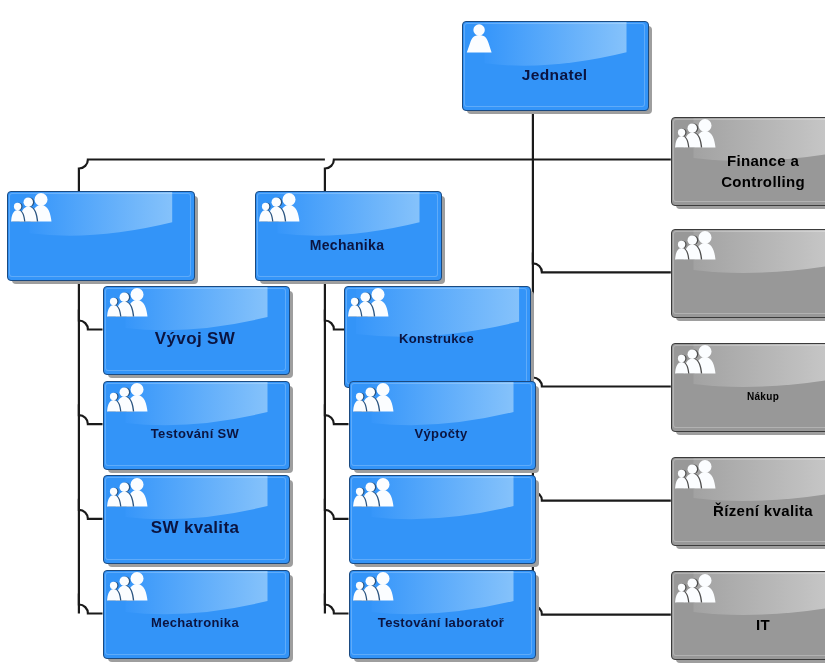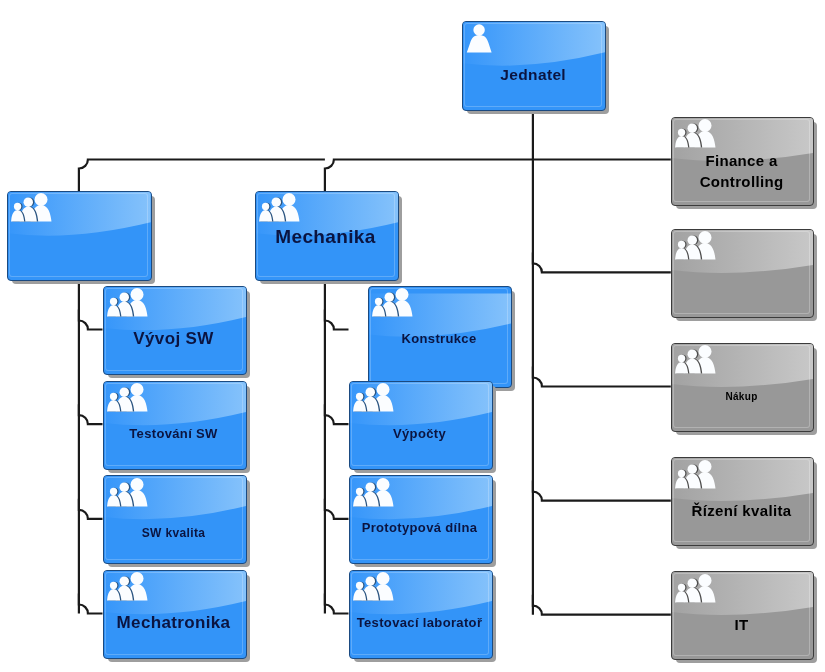--- a/index.html
+++ b/index.html
@@ -1,19 +1,19 @@
 <!DOCTYPE html>
 <html><head>
 <meta charset="utf-8">
 <style>
   html,body{margin:0;padding:0;background:#ffffff;}
   body{width:825px;height:672px;font-family:"Liberation Sans",sans-serif;overflow:hidden;}
   #stage{position:relative;width:825px;height:672px;background:#ffffff;}
   #connlayer{position:absolute;left:0;top:0;width:825px;height:672px;}
-  .node{position:absolute;}
+  .node{position:absolute;padding-left:43px;}
   .node .shadow{position:absolute;left:5px;top:5px;width:100%;height:100%;border-radius:4px;background:#a0a0a0;}
   .node .surface{position:absolute;left:0;top:0;width:100%;height:100%;border-radius:4px;overflow:hidden;}
   .node .gloss{position:absolute;left:0;top:0;width:100%;height:100%;}
   .node .label{position:absolute;left:2px;right:2px;text-align:center;font-weight:bold;line-height:1.45;white-space:pre-line;letter-spacing:0.35px;transform:translateY(-50%);}
   .node .icon{position:absolute;}
   .node .rim{position:absolute;left:2px;top:2px;right:2px;bottom:2px;border-radius:3px;pointer-events:none;}
   .node.blue .rim{box-shadow:inset 0 0 0 1px rgba(255,255,255,0.22);}
   .node.gray .rim{box-shadow:inset 0 0 0 1px rgba(255,255,255,0.26);}
   .node.blue .surface{border:1.1px solid #1b4a80;}
   .node.gray .surface{border:1.1px solid #3b3b3b;}
@@ -126,21 +126,21 @@
           </g>
           <g fill="#2a5480" transform="translate(1.2,0)">
             <circle cx="6.2" cy="16.6" r="3.5"></circle>
             <path d="M6.2 20 c-3.3000000000000003 0 -5.4 3.74 -6 9.24 L-0.040000000000000036 31 h12.48 l-0.24 -1.76 c-0.6000000000000001 -5.5 -2.7 -9.24 -6 -9.24 z"></path>
           </g>
           <g fill="#fbfdff">
             <circle cx="6.2" cy="16.6" r="3.5"></circle>
             <path d="M6.2 20 c-3.3000000000000003 0 -5.4 3.74 -6 9.24 L-0.040000000000000036 31 h12.48 l-0.24 -1.76 c-0.6000000000000001 -5.5 -2.7 -9.24 -6 -9.24 z"></path>
           </g>
         </svg></div>
-    <div class="label" style="font-size: 19px; top: 46px; text-align: center;">Mechanika</div>
+    <div class="label" style="font-size: 14px; top: 54px; text-align: center;">Mechanika</div>
   </div>
   <div class="node blue" style="left: 102.5px; top: 286px; width: 142px; height: 87px;">
     <div class="shadow" style="background: rgb(158, 158, 158);"></div>
     <div class="surface" style="background: rgb(51, 148, 248); border-color: rgb(27, 74, 128);"><span class="gloss-slot"><svg class="gloss" width="142" height="87" viewBox="0 0 142 87">
             <defs>
               <linearGradient id="gloss3" x1="0" y1="0" x2="1" y2="0">
                 <stop offset="0" stop-color="#3696fa"></stop>
                 <stop offset="1" stop-color="#85c2fb"></stop>
               </linearGradient>
             </defs>
@@ -164,21 +164,21 @@
             <circle cx="6.2" cy="16.6" r="3.5"></circle>
             <path d="M6.2 20 c-3.3000000000000003 0 -5.4 3.74 -6 9.24 L-0.040000000000000036 31 h12.48 l-0.24 -1.76 c-0.6000000000000001 -5.5 -2.7 -9.24 -6 -9.24 z"></path>
           </g>
           <g fill="#fbfdff">
             <circle cx="6.2" cy="16.6" r="3.5"></circle>
             <path d="M6.2 20 c-3.3000000000000003 0 -5.4 3.74 -6 9.24 L-0.040000000000000036 31 h12.48 l-0.24 -1.76 c-0.6000000000000001 -5.5 -2.7 -9.24 -6 -9.24 z"></path>
           </g>
         </svg></div>
     <div class="label" style="font-size: 17px; top: 53px;">Vývoj SW</div>
   </div>
-  <div class="node blue" style="left: 368px; top: 286px; width: 142px; height: 100px;">
+  <div class="node blue" style="left: 344px; top: 286px; width: 142px; height: 100px;">
     <div class="shadow" style="background: rgb(158, 158, 158);"></div>
     <div class="surface" style="background: rgb(51, 148, 248); border-color: rgb(27, 74, 128);"><span class="gloss-slot"><svg class="gloss" width="142" height="87" viewBox="0 0 142 87">
             <defs>
               <linearGradient id="gloss4" x1="0" y1="0" x2="1" y2="0">
                 <stop offset="0" stop-color="#3696fa"></stop>
                 <stop offset="1" stop-color="#85c2fb"></stop>
               </linearGradient>
             </defs>
             <path d="M0 0 H142 V30.014999999999997 Q 65.32000000000001 48.720000000000006 0 40.89 Z" fill="url(#gloss4)"></path>
           </svg></span></div>
@@ -306,21 +306,21 @@
           </g>
           <g fill="#2a5480" transform="translate(1.2,0)">
             <circle cx="6.2" cy="16.6" r="3.5"></circle>
             <path d="M6.2 20 c-3.3000000000000003 0 -5.4 3.74 -6 9.24 L-0.040000000000000036 31 h12.48 l-0.24 -1.76 c-0.6000000000000001 -5.5 -2.7 -9.24 -6 -9.24 z"></path>
           </g>
           <g fill="#fbfdff">
             <circle cx="6.2" cy="16.6" r="3.5"></circle>
             <path d="M6.2 20 c-3.3000000000000003 0 -5.4 3.74 -6 9.24 L-0.040000000000000036 31 h12.48 l-0.24 -1.76 c-0.6000000000000001 -5.5 -2.7 -9.24 -6 -9.24 z"></path>
           </g>
         </svg></div>
-    <div class="label" style="font-size: 12px; top: 59px;">SW kvalita</div>
+    <div class="label" style="font-size: 17px; top: 53px;">SW kvalita</div>
   </div>
   <div class="node blue" style="left: 348.5px; top: 475.3px; width: 142px; height: 87px;">
     <div class="shadow" style="background: rgb(158, 158, 158);"></div>
     <div class="surface" style="background: rgb(51, 148, 248); border-color: rgb(27, 74, 128);"><span class="gloss-slot"><svg class="gloss" width="142" height="87" viewBox="0 0 142 87">
             <defs>
               <linearGradient id="gloss8" x1="0" y1="0" x2="1" y2="0">
                 <stop offset="0" stop-color="#3696fa"></stop>
                 <stop offset="1" stop-color="#85c2fb"></stop>
               </linearGradient>
             </defs>
@@ -342,21 +342,20 @@
           </g>
           <g fill="#2a5480" transform="translate(1.2,0)">
             <circle cx="6.2" cy="16.6" r="3.5"></circle>
             <path d="M6.2 20 c-3.3000000000000003 0 -5.4 3.74 -6 9.24 L-0.040000000000000036 31 h12.48 l-0.24 -1.76 c-0.6000000000000001 -5.5 -2.7 -9.24 -6 -9.24 z"></path>
           </g>
           <g fill="#fbfdff">
             <circle cx="6.2" cy="16.6" r="3.5"></circle>
             <path d="M6.2 20 c-3.3000000000000003 0 -5.4 3.74 -6 9.24 L-0.040000000000000036 31 h12.48 l-0.24 -1.76 c-0.6000000000000001 -5.5 -2.7 -9.24 -6 -9.24 z"></path>
           </g>
         </svg></div>
-    <div class="label" style="font-size: 13px; top: 53px;">Prototypová dílna</div>
   </div>
   <div class="node blue" style="left: 102.5px; top: 570px; width: 142px; height: 87px;">
     <div class="shadow" style="background: rgb(158, 158, 158);"></div>
     <div class="surface" style="background: rgb(51, 148, 248); border-color: rgb(27, 74, 128);"><span class="gloss-slot"><svg class="gloss" width="142" height="87" viewBox="0 0 142 87">
             <defs>
               <linearGradient id="gloss9" x1="0" y1="0" x2="1" y2="0">
                 <stop offset="0" stop-color="#3696fa"></stop>
                 <stop offset="1" stop-color="#85c2fb"></stop>
               </linearGradient>
             </defs>
@@ -378,21 +377,21 @@
           </g>
           <g fill="#2a5480" transform="translate(1.2,0)">
             <circle cx="6.2" cy="16.6" r="3.5"></circle>
             <path d="M6.2 20 c-3.3000000000000003 0 -5.4 3.74 -6 9.24 L-0.040000000000000036 31 h12.48 l-0.24 -1.76 c-0.6000000000000001 -5.5 -2.7 -9.24 -6 -9.24 z"></path>
           </g>
           <g fill="#fbfdff">
             <circle cx="6.2" cy="16.6" r="3.5"></circle>
             <path d="M6.2 20 c-3.3000000000000003 0 -5.4 3.74 -6 9.24 L-0.040000000000000036 31 h12.48 l-0.24 -1.76 c-0.6000000000000001 -5.5 -2.7 -9.24 -6 -9.24 z"></path>
           </g>
         </svg></div>
-    <div class="label" style="font-size: 17px; top: 53px;">Mechatronika</div>
+    <div class="label" style="font-size: 13px; top: 53px;">Mechatronika</div>
   </div>
   <div class="node blue" style="left: 348.5px; top: 570px; width: 142px; height: 87px;">
     <div class="shadow" style="background: rgb(158, 158, 158);"></div>
     <div class="surface" style="background: rgb(51, 148, 248); border-color: rgb(27, 74, 128);"><span class="gloss-slot"><svg class="gloss" width="142" height="87" viewBox="0 0 142 87">
             <defs>
               <linearGradient id="gloss10" x1="0" y1="0" x2="1" y2="0">
                 <stop offset="0" stop-color="#3696fa"></stop>
                 <stop offset="1" stop-color="#85c2fb"></stop>
               </linearGradient>
             </defs>
@@ -414,21 +413,21 @@
           </g>
           <g fill="#2a5480" transform="translate(1.2,0)">
             <circle cx="6.2" cy="16.6" r="3.5"></circle>
             <path d="M6.2 20 c-3.3000000000000003 0 -5.4 3.74 -6 9.24 L-0.040000000000000036 31 h12.48 l-0.24 -1.76 c-0.6000000000000001 -5.5 -2.7 -9.24 -6 -9.24 z"></path>
           </g>
           <g fill="#fbfdff">
             <circle cx="6.2" cy="16.6" r="3.5"></circle>
             <path d="M6.2 20 c-3.3000000000000003 0 -5.4 3.74 -6 9.24 L-0.040000000000000036 31 h12.48 l-0.24 -1.76 c-0.6000000000000001 -5.5 -2.7 -9.24 -6 -9.24 z"></path>
           </g>
         </svg></div>
-    <div class="label" style="font-size: 13px; top: 53px;">Testovací laboratoř</div>
+    <div class="label" style="font-size: 13px; top: 53px;">Testování laboratoř</div>
   </div>
   <div class="node gray" style="left: 670.8px; top: 117px; width: 141.5px; height: 87px;">
     <div class="shadow" style="background: rgb(158, 158, 158);"></div>
     <div class="surface" style="background: rgb(152, 152, 152); border-color: rgb(59, 59, 59);"><span class="gloss-slot"><svg class="gloss" width="141.5" height="87" viewBox="0 0 141.5 87">
             <defs>
               <linearGradient id="gloss11" x1="0" y1="0" x2="1" y2="0">
                 <stop offset="0" stop-color="#a2a2a2"></stop>
                 <stop offset="1" stop-color="#c8c8c8"></stop>
               </linearGradient>
             </defs>

